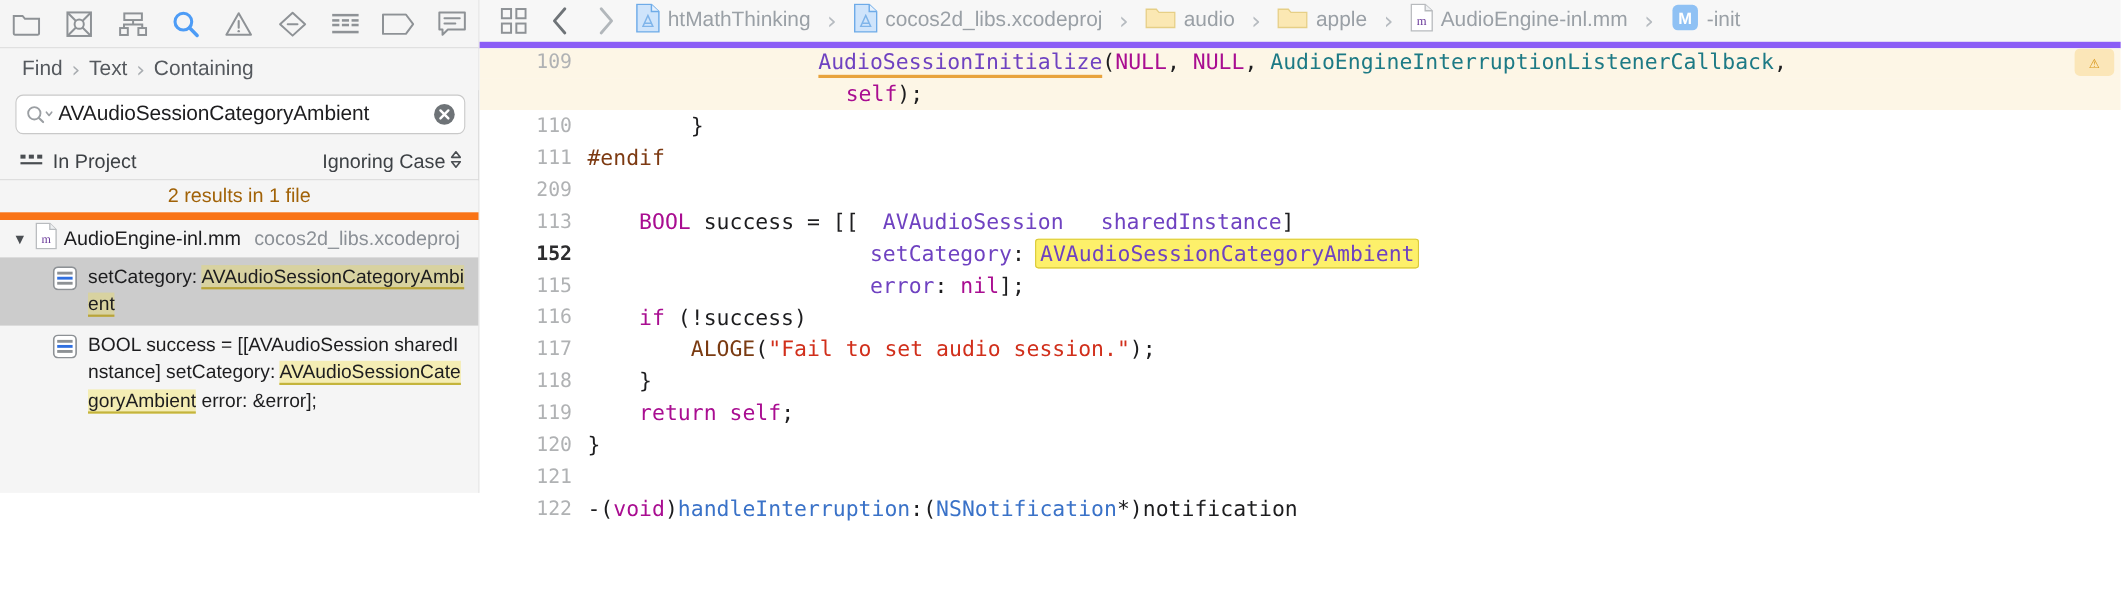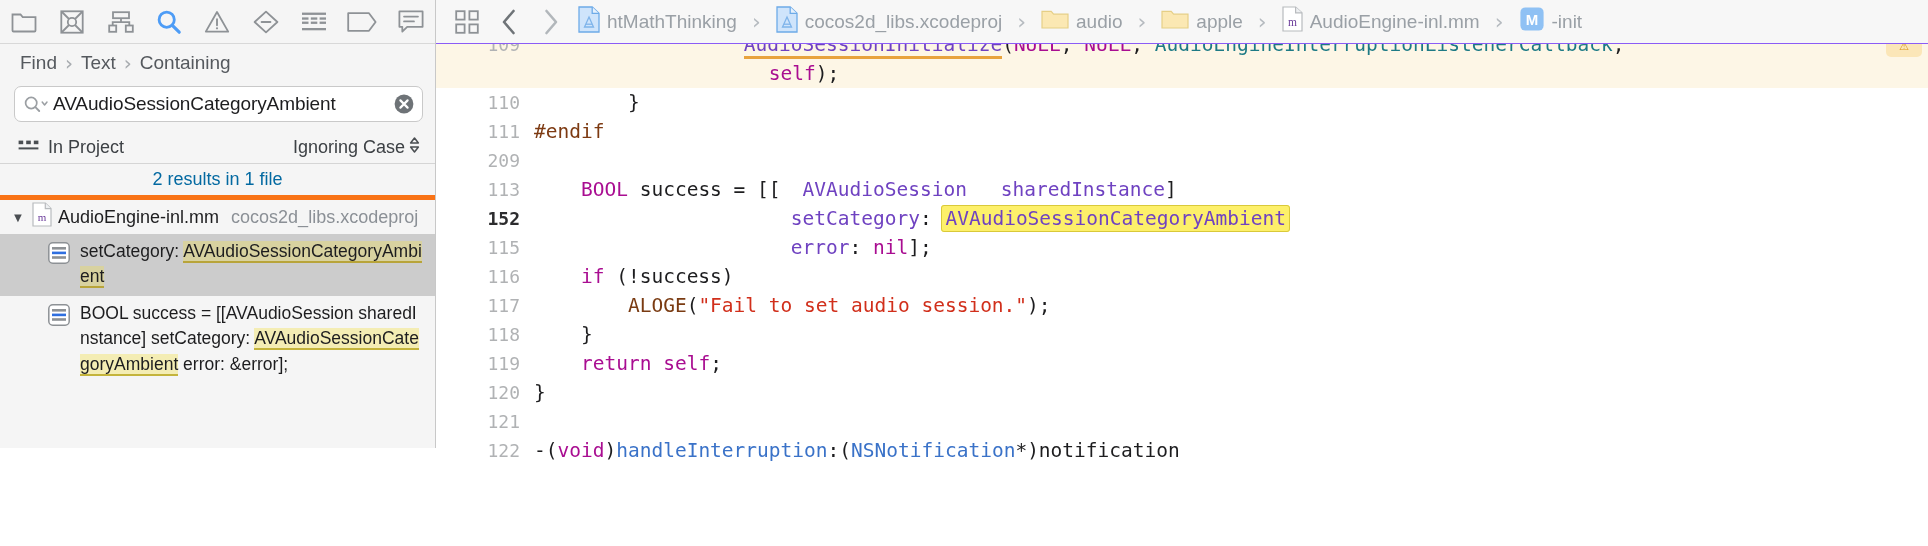--- a/index.html
+++ b/index.html
@@ -93,22 +93,22 @@
     color: #3d4145;
   }
   #scope-opt { display: flex; align-items: center; gap: 8px; cursor: default; }
   #case-opt { margin-left: auto; display: flex; align-items: center; gap: 3px; cursor: default; }
 
   
   #results-count {
     height: 36px;
     display: flex; align-items: center; justify-content: center;
     font-size: 18px;
-    color: #0369a1;
-    border-bottom: 5px solid #f97316;
+    color: #a16207;
+    border-bottom: 7px solid #f97316;
     background: #f5f5f5;
   }
 
   
   #results-list { flex: 1 1 auto; overflow: hidden; background: #f5f5f5; }
 
   .file-row {
     display: flex; align-items: center;
     height: 34px;
     padding-left: 10px;
@@ -155,21 +155,21 @@
     min-width: 0;
     position: relative;
   }
 
   
   #jump-bar {
     height: 44px;
     flex: 0 0 44px;
     display: flex; align-items: center;
     background: #f7f7f7;
-    border-bottom: 1px solid #8b5cf6;
+    border-bottom: 6px solid #8b5cf6;
     padding-left: 14px;
     gap: 8px;
     overflow: hidden;
     white-space: nowrap;
   }
   .jb-btn {
     width: 34px; height: 34px;
     display: flex; align-items: center; justify-content: center;
     cursor: default;
     flex: 0 0 auto;
@@ -508,21 +508,21 @@
         <span>
           <svg width="26" height="26" viewBox="0 0 26 26">
               <rect x="1.4" y="1.4" width="23.2" height="23.2" rx="5" fill="#8fc1f4"></rect>
               <text x="13" y="19" font-family="'Liberation Sans',sans-serif" font-size="15" font-weight="bold" fill="#ffffff" text-anchor="middle">M</text>
             </svg>
         </span>
         <span>-init</span>
       </div>
     </div>
 
-    <div id="code-area" style="padding-top: 0px;">
+    <div id="code-area" style="padding-top: 12px;">
         <div style="margin-top: -14px;">
           <div class="code-line band"><div class="gutter">109</div><div class="code-text"><span class="plain">                </span><span class="type squig">AudioSessionInitialize</span><span class="plain">(</span><span class="kw">NULL</span><span class="plain">, </span><span class="kw">NULL</span><span class="plain">, </span><span class="teal">AudioEngineInterruptionListenerCallback</span><span class="plain">,</span></div><div class="warn-chip"><span style="color: rgb(216, 150, 26); font-size: 16px; line-height: 1;">⚠</span></div></div>
           <div class="code-line band"><div class="gutter"></div><div class="code-text"><span class="plain">                    </span><span class="kw">self</span><span class="plain">);</span></div></div>
           <div class="code-line"><div class="gutter">110</div><div class="code-text"><span class="plain">        }</span></div></div>
           <div class="code-line"><div class="gutter">111</div><div class="code-text"><span class="pp">#endif</span></div></div>
           <div class="code-line"><div class="gutter">209</div><div class="code-text"><span class="plain"></span></div></div>
           <div class="code-line"><div class="gutter">113</div><div class="code-text"><span class="plain">    </span><span class="kw">BOOL</span><span class="plain"> success = [[</span><span class="type">AVAudioSession</span><span class="plain"> </span><span class="type">sharedInstance</span><span class="plain">]</span></div></div>
           <div class="code-line"><div class="gutter cur">152</div><div class="code-text"><span class="plain">                    </span><span class="type">setCategory</span><span class="plain">: </span><span class="type find-hl">AVAudioSessionCategoryAmbient</span></div></div>
           <div class="code-line"><div class="gutter">115</div><div class="code-text"><span class="plain">                    </span><span class="type">error</span><span class="plain">: </span><span class="kw">nil</span><span class="plain">];</span></div></div>
           <div class="code-line"><div class="gutter">116</div><div class="code-text"><span class="plain">    </span><span class="kw">if</span><span class="plain"> (!success)</span></div></div>

